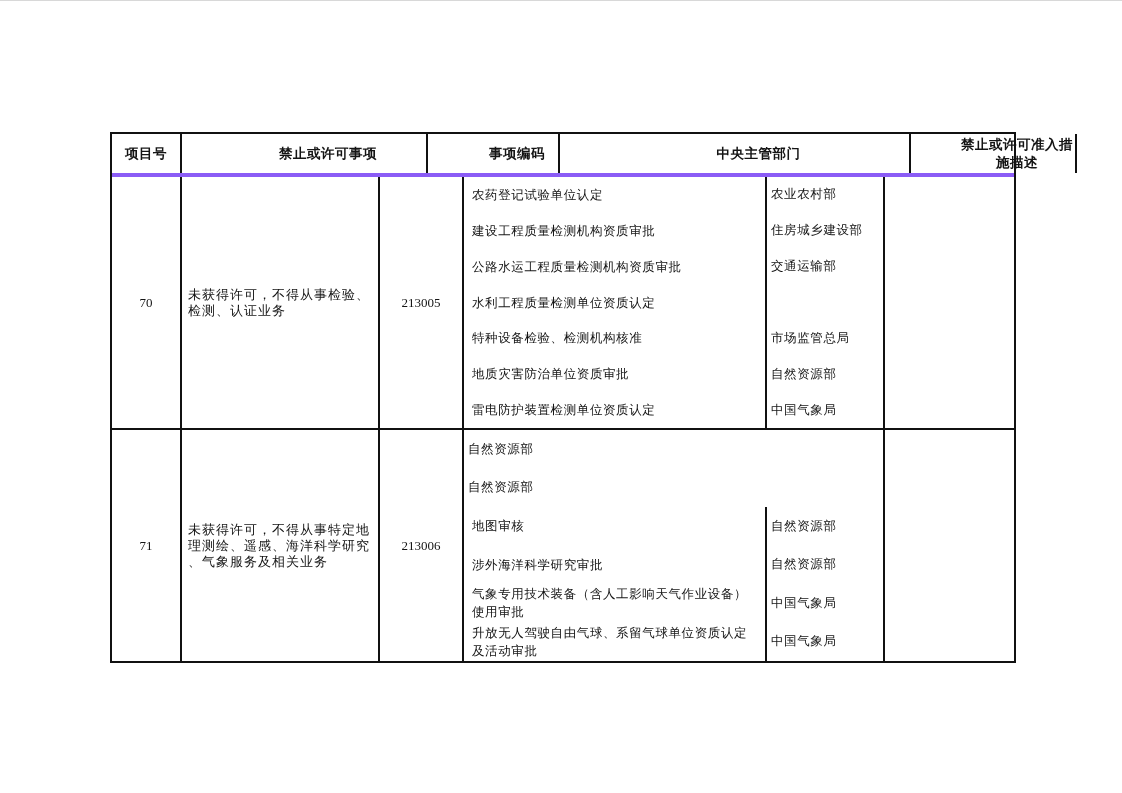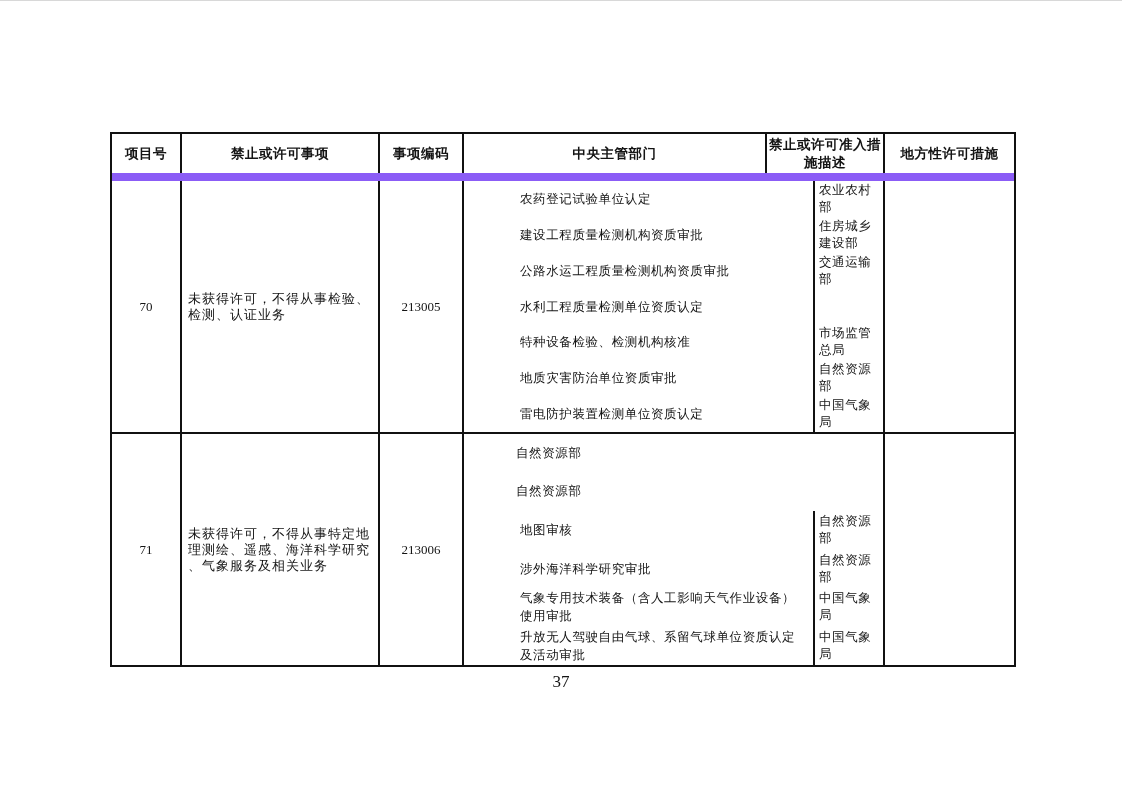--- a/index.html
+++ b/index.html
@@ -23,21 +23,21 @@
     position: absolute;
     left: 110px;
     top: 131px;
     width: 902px;
     border: 2px solid #111;
   }
   .t-row {
     display: grid;
     grid-template-columns: 70px 198px 84px 303px 118px 1fr;
   }
-  .t-row.header { height: 39px; border-bottom: 8px solid #8b5cf6; }
+  .t-row.header { height: 39px; border-bottom: 4px solid #8b5cf6; gap: 48px; }
   .t-row.body-row-0 { height: 251px; border-bottom: 2px solid #111; }
   .t-row.body-row-1 { height: 231px; }
   .cell {
     box-sizing: border-box;
     border-right: 2px solid #111;
     display: flex;
     align-items: center;
     justify-content: center;
     overflow: hidden;
   }
@@ -65,21 +65,20 @@
     display: flex;
     flex-direction: column;
     box-sizing: border-box;
     border-right: 2px solid #111;
   }
   .measure-row {
     flex: 1 1 0;
     display: grid;
     grid-template-columns: 303px 1fr;
     min-height: 0;
-    margin-left: 48px;
   }
   .measure-desc {
     box-sizing: border-box;
     border-right: 2px solid #111;
     display: flex;
     align-items: center;
     font-size: 12.5px;
     letter-spacing: 0.6px;
     line-height: 18px;
     padding: 0 5px 0 8px;
@@ -182,15 +181,14 @@
         <div class="measure-row">
           <div class="measure-desc">升放无人驾驶自由气球、系留气球单位资质认定及活动审批</div>
           <div class="measure-dept">中国气象局</div>
         </div>
       </div>
       <div class="cell last local-cell"></div>
     </div>
 
   </div>
 
-  <div class="page-number">37</div>
 
 </div>
 
 </body></html>

